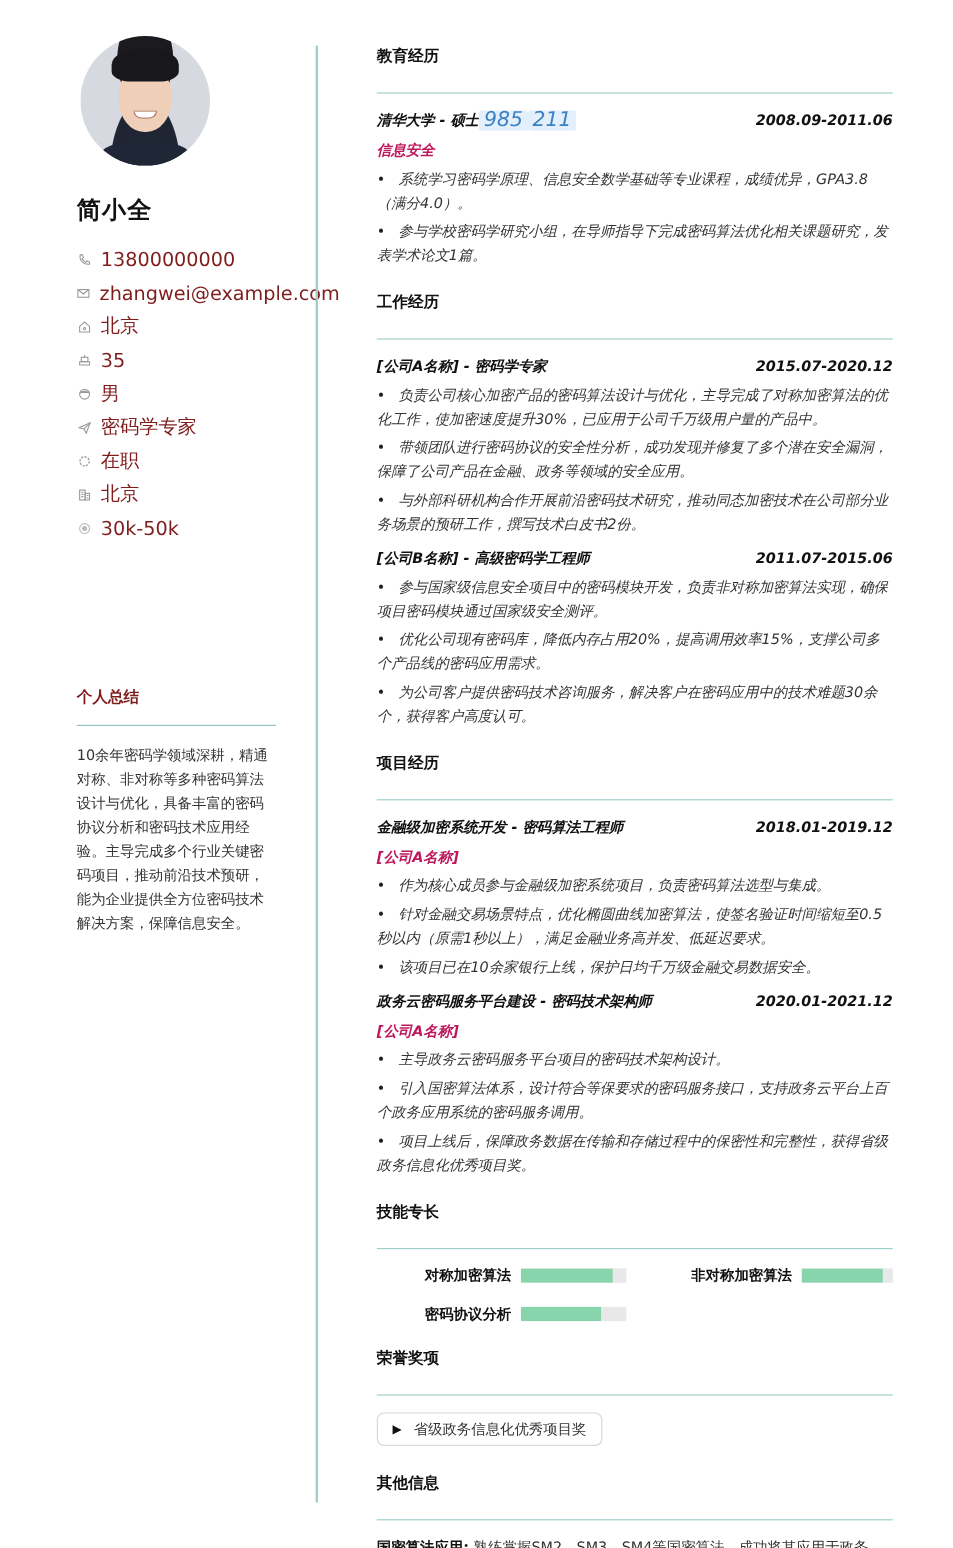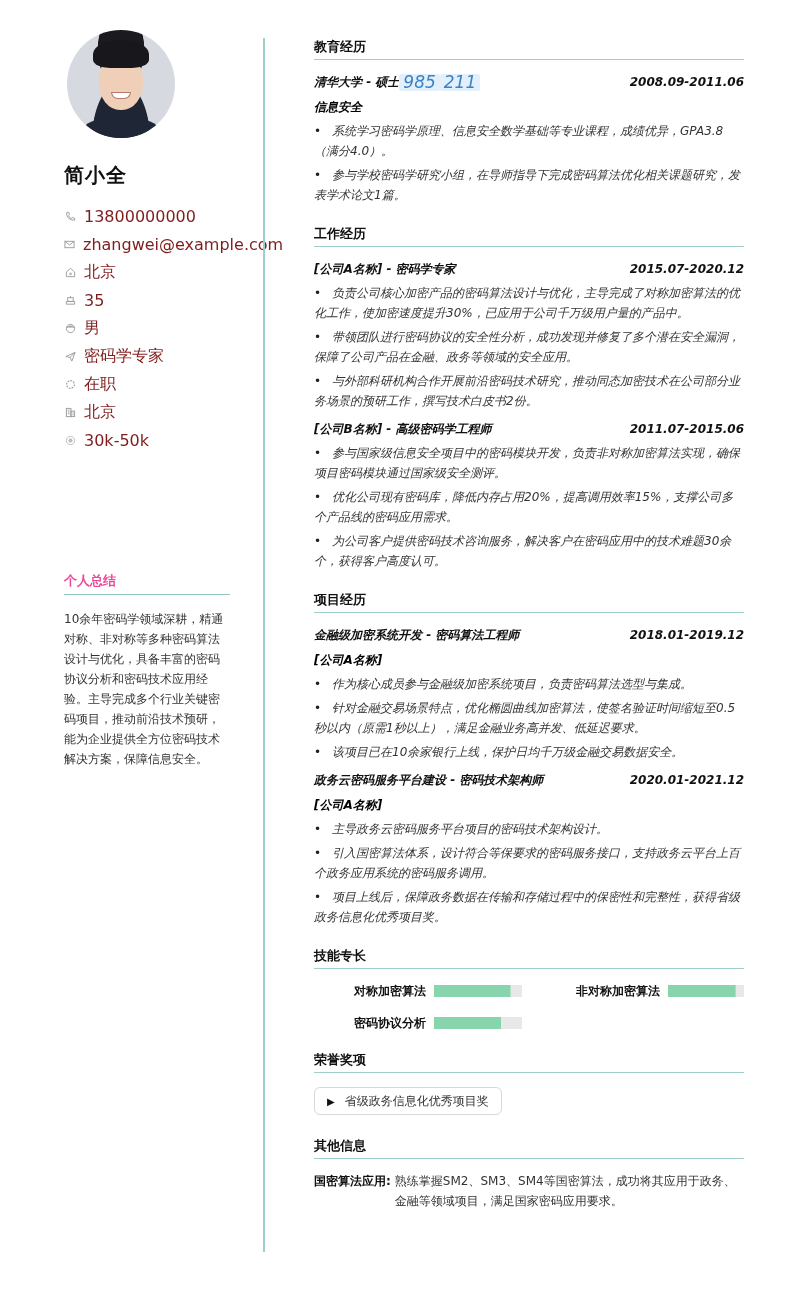--- a/index.html
+++ b/index.html
@@ -46,51 +46,51 @@
     .info-list { margin-top: 13px; }
     .info-row {
       display: flex; align-items: center; height: 28px; font-size: 16px; color: #7f1d1d;
     }
     .info-row .ic {
       width: 12px; height: 12px; margin-right: 8px; color: #999;
       display: inline-flex; align-items: center; justify-content: center;
     }
     .info-row .ic svg { width: 11px; height: 11px; }
     .summary-title {
-      margin-top: 118px; font-size: 13px; font-weight: bold; color: #ec4899;
-      padding-bottom: 4px; border-bottom: 1px solid #8fc6c3;
+      margin-top: 118px; font-size: 13px; font-weight: bold; color: #7f1d1d;
+      padding-bottom: 14px; border-bottom: 1px solid #8fc6c3;
     }
     .summary-text {
       margin-top: 14px; font-size: 12px; line-height: 20px; color: #333;
       word-break: break-all;
     }
     .divider {
       position: absolute; left: 263px; top: 38px; width: 2px; height: 1214px;
       background: #9fcfcb;
     }
     .right {
       position: absolute; left: 314px; top: 38px; width: 430px;
     }
     .sec-title {
       font-size: 13px; font-weight: bold; color: #111;
-      padding-bottom: 3px; border-bottom: 1px solid #9fcfcb;
+      padding-bottom: 21px; border-bottom: 1px solid #9fcfcb;
       margin-bottom: 12px;
     }
     .entry-head {
       display: flex; justify-content: space-between; align-items: center;
       font-size: 12px; font-weight: bold; color: #111; height: 20px;
     }
     .entry-head .left-part { display: flex; align-items: center; }
     .tag {
       display: inline-block; background: #e3f0fb; color: #3b82c4;
       font-weight: normal; font-size: 17px; padding: 0 4px; height: 17px;
       line-height: 17px; margin-left: 0; border-radius: 2px;
     }
     .sub {
-      font-size: 12px; font-weight: bold; color: #000000; margin-top: 7px; height: 18px;
+      font-size: 12px; font-weight: bold; color: #be185d; margin-top: 7px; height: 18px;
     }
     ul.bullets { list-style: none; margin-top: 4px; }
     ul.bullets li {
       font-size: 12px; line-height: 20px; color: #333; margin-bottom: 4px;
       position: relative; padding-left: 0; word-break: break-all;
     }
     ul.bullets li .dot {
       display: inline-block; width: 18px; color: #222;
     }
     .section { margin-bottom: 20px; }

